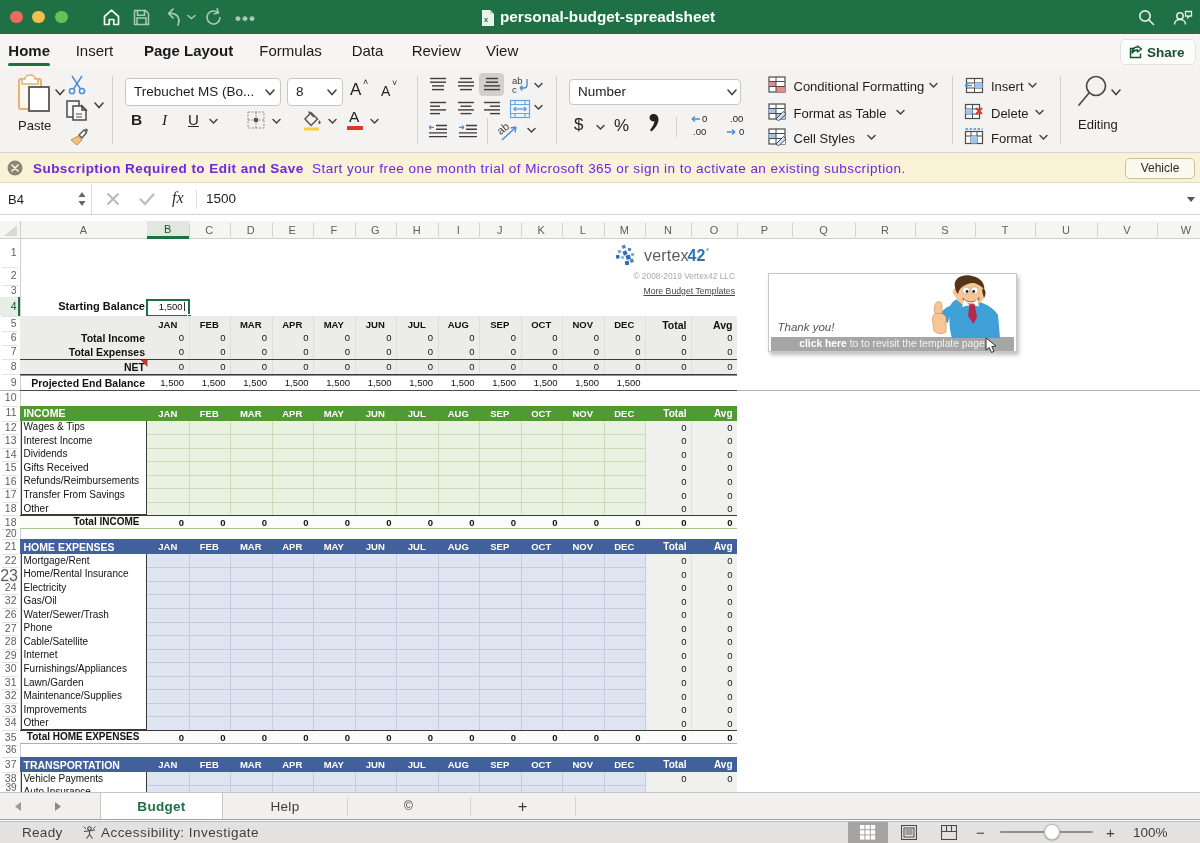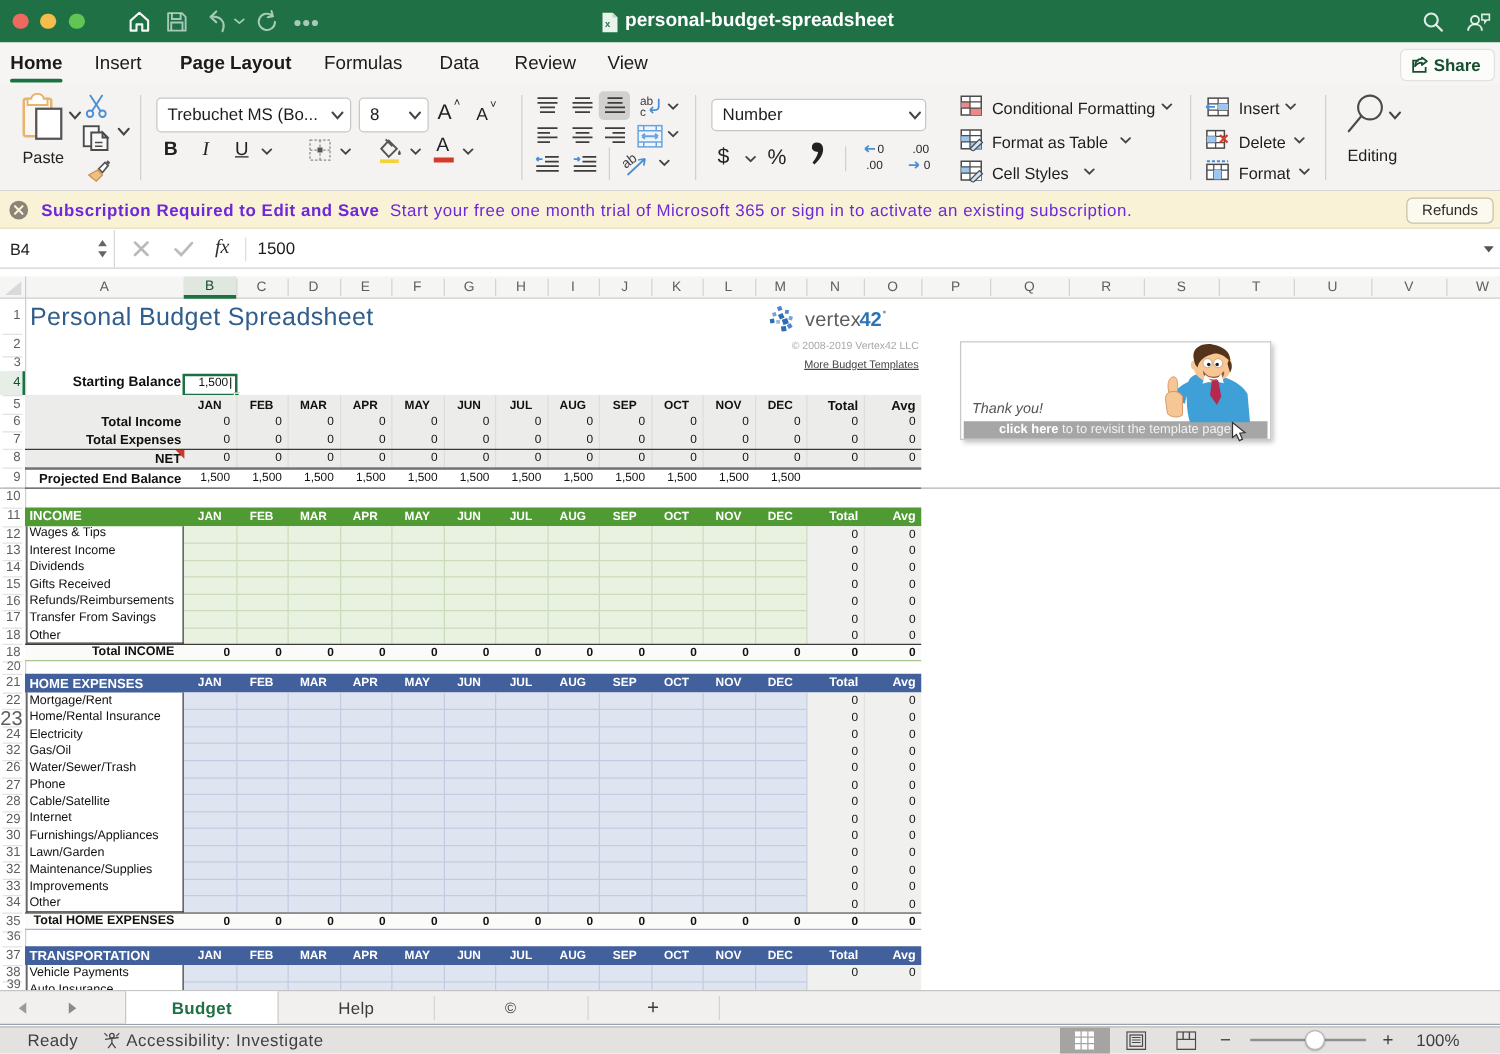--- a/index.html
+++ b/index.html
@@ -337,21 +337,21 @@
 <svg class="abs" style="left:1110px;top:88px" width="12" height="9" viewBox="0 0 12 9">
     <path d="M2 2 L6 6.5 L10 2" fill="none" stroke="#444" stroke-width="1.6" stroke-linecap="round"></path>
   </svg>
 <div class="abs" style="left:1078px;top:117px;font-size:13px;color:#1d1d1d">Editing</div>
 <div class="abs" style="left:0;top:153px;width:1200px;height:30px;background:#faf2d7;border-bottom:1px solid #e6ddc0"></div>
 <svg class="abs" style="left:7px;top:160px" width="16" height="16" viewBox="0 0 16 16">
     <circle cx="8" cy="8" r="7.5" fill="#8a8577"></circle>
     <path d="M5 5 l6 6 M11 5 l-6 6" stroke="#faf2d7" stroke-width="1.7" stroke-linecap="round"></path>
   </svg>
 <div class="abs" style="left:33px;top:160.5px;font-size:13.5px;letter-spacing:0.45px;color:#6d28d9"><b>Subscription Required to Edit and Save</b>&nbsp; Start your free one month trial of Microsoft 365 or sign in to activate an existing subscription.</div>
-<div class="abs" style="left:1125px;top:158px;width:70px;height:21px;background:#fcf9ef;border:1px solid #c8c1a9;border-radius:5px;text-align:center;font-size:12px;color:#2e2b25;line-height:19px">Refunds</div>
+<div class="abs" style="left:1125px;top:158px;width:70px;height:21px;background:#fcf9ef;border:1px solid #c8c1a9;border-radius:5px;text-align:center;font-size:12px;color:#2e2b25;line-height:19px">Vehicle</div>
 <div class="abs" style="left:0;top:184px;width:1200px;height:31px;background:#fff;border-bottom:1px solid #d2d2d2"></div>
 <div class="abs" style="left:8px;top:192px;font-size:13px;color:#1d1d1d">B4</div>
 <svg class="abs" style="left:76px;top:190px" width="12" height="18" viewBox="0 0 12 18">
     <path d="M6 2 L9.5 7 H2.5 Z" fill="#666"></path>
     <path d="M6 16 L2.5 11 H9.5 Z" fill="#666"></path>
   </svg>
 <div class="abs" style="left:91px;top:184px;width:1px;height:30px;background:#d8d8d8"></div>
 <svg class="abs" style="left:105px;top:191px" width="16" height="16" viewBox="0 0 16 16">
     <path d="M3 3 l10 10 M13 3 l-10 10" stroke="#b9b9b9" stroke-width="2" stroke-linecap="round"></path>
   </svg>
@@ -491,21 +491,20 @@
 <div class="abs" style="left:0px;top:509.5px;width:16.5px;height:12.5px;font-size:10.5px;color:#5e5e5e;text-align:right">35</div>
 <div class="abs" style="left:2px;top:523.5px;width:16.0px;height:1px;background:#e2e2e2"></div>
 <div class="abs" style="left:0px;top:523.25px;width:16.5px;height:12px;font-size:10px;color:#5e5e5e;text-align:right">36</div>
 <div class="abs" style="left:2px;top:536.0px;width:16.0px;height:1px;background:#e2e2e2"></div>
 <div class="abs" style="left:0px;top:536.5px;width:16.5px;height:12.5px;font-size:10.5px;color:#5e5e5e;text-align:right">37</div>
 <div class="abs" style="left:2px;top:550.5px;width:16.0px;height:1px;background:#e2e2e2"></div>
 <div class="abs" style="left:0px;top:550.5px;width:16.5px;height:12.5px;font-size:10.5px;color:#5e5e5e;text-align:right">38</div>
 <div class="abs" style="left:2px;top:564.0px;width:16.0px;height:1px;background:#e2e2e2"></div>
 <div class="abs" style="left:0px;top:561.0px;width:16.5px;height:12px;font-size:10px;color:#5e5e5e;text-align:right">39</div>
 
-<div class="abs" style="left:24px;top:22.0px;width:500px;height:26px;font-size:20px;color:#2f5d8c;letter-spacing:0.3px">Personal Budget Spreadsheet</div>
 <svg class="abs" style="left:615px;top:22.0px" width="125" height="24" viewBox="0 0 125 24">
       <rect x="7" y="2" width="3.5" height="3.5" fill="#4f86c6" transform="rotate(-20 8.75 3.75)"></rect>
       <rect x="3" y="7" width="3" height="3" fill="#74a3d4" transform="rotate(-15 4.5 8.5)"></rect>
       <rect x="8" y="8" width="4" height="4" fill="#2e6db4" transform="rotate(-25 10.0 10.0)"></rect>
       <rect x="13" y="5" width="3" height="3" fill="#4f86c6" transform="rotate(10 14.5 6.5)"></rect>
       <rect x="1" y="12" width="3.5" height="3.5" fill="#2e6db4" transform="rotate(-10 2.75 13.75)"></rect>
       <rect x="6" y="13" width="3" height="3" fill="#9bbade" transform="rotate(0 7.5 14.5)"></rect>
       <rect x="11" y="12" width="4.5" height="4.5" fill="#2e6db4" transform="rotate(-18 13.25 14.25)"></rect>
       <rect x="16" y="10" width="3" height="3" fill="#74a3d4" transform="rotate(15 17.5 11.5)"></rect>
       <rect x="10" y="18" width="4" height="4" fill="#2e6db4" transform="rotate(-8 12.0 20.0)"></rect>

